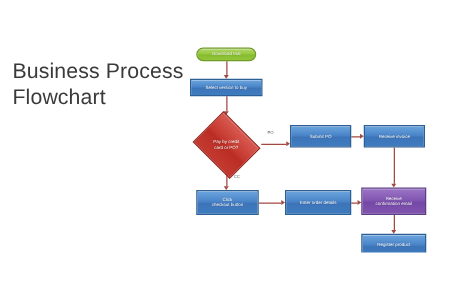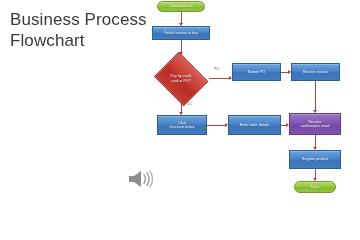--- a/index.html
+++ b/index.html
@@ -2,21 +2,21 @@
 <html><head>
 <meta charset="utf-8">
 <style>
   html,body{margin:0;padding:0;}
   body{
     width:360px;height:202px;
     background:#ffffff;
     font-family:"Liberation Sans", sans-serif;
     overflow:hidden;
   }
-  #slide{position:relative;width:352px;height:202px;background:#fff;overflow:hidden;}
+  #slide{position:relative;width:352px;height:202px;background:#fff;overflow:hidden;margin-top:37px;}
 
   
   #title{
     position:absolute;left:10px;top:9px;width:140px;
     color:#3a3a3a;font-size:17px;line-height:21px;
     letter-spacing:.1px;font-weight:400;white-space:pre-line;
   }
 
   
   .node{

